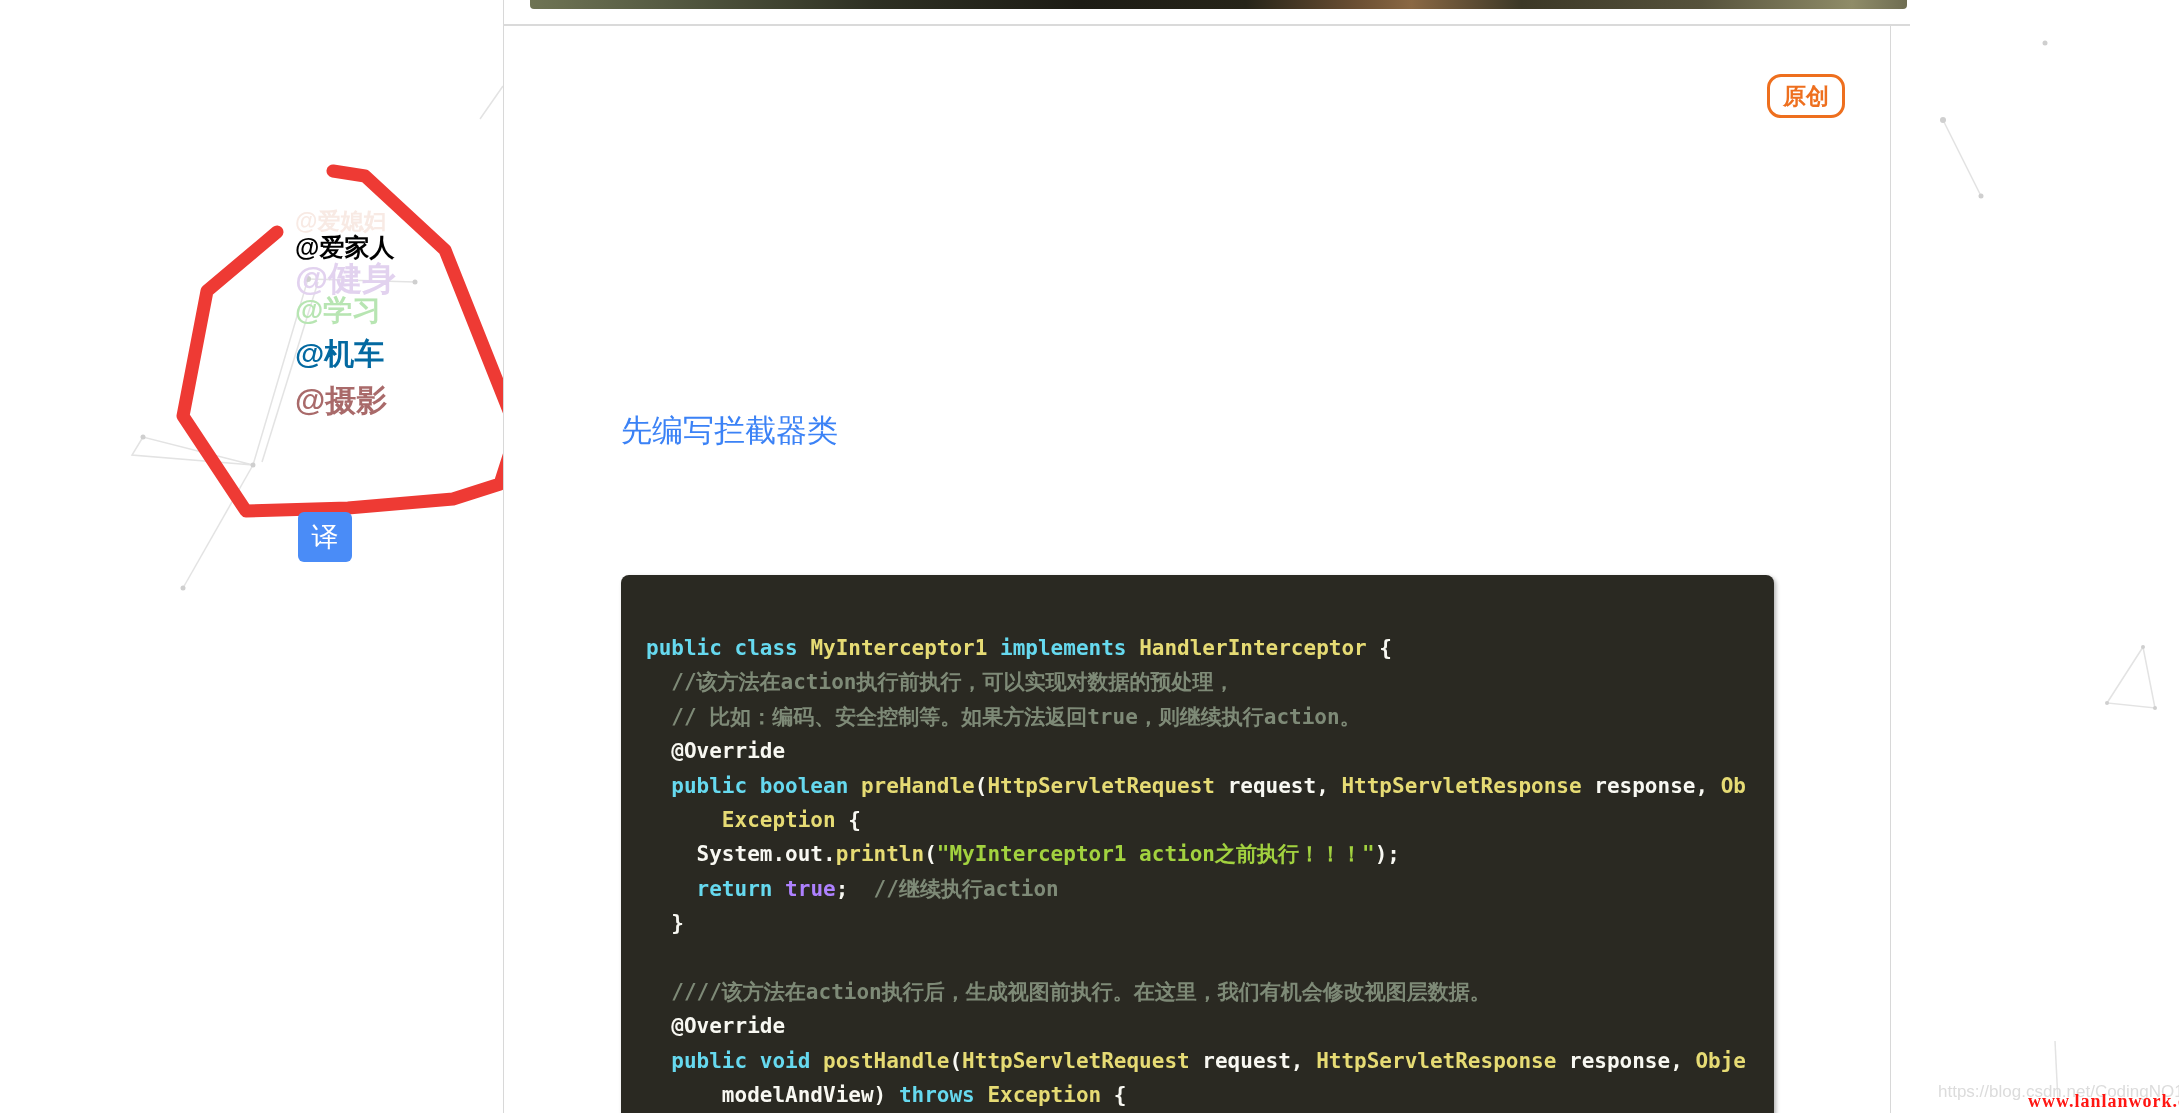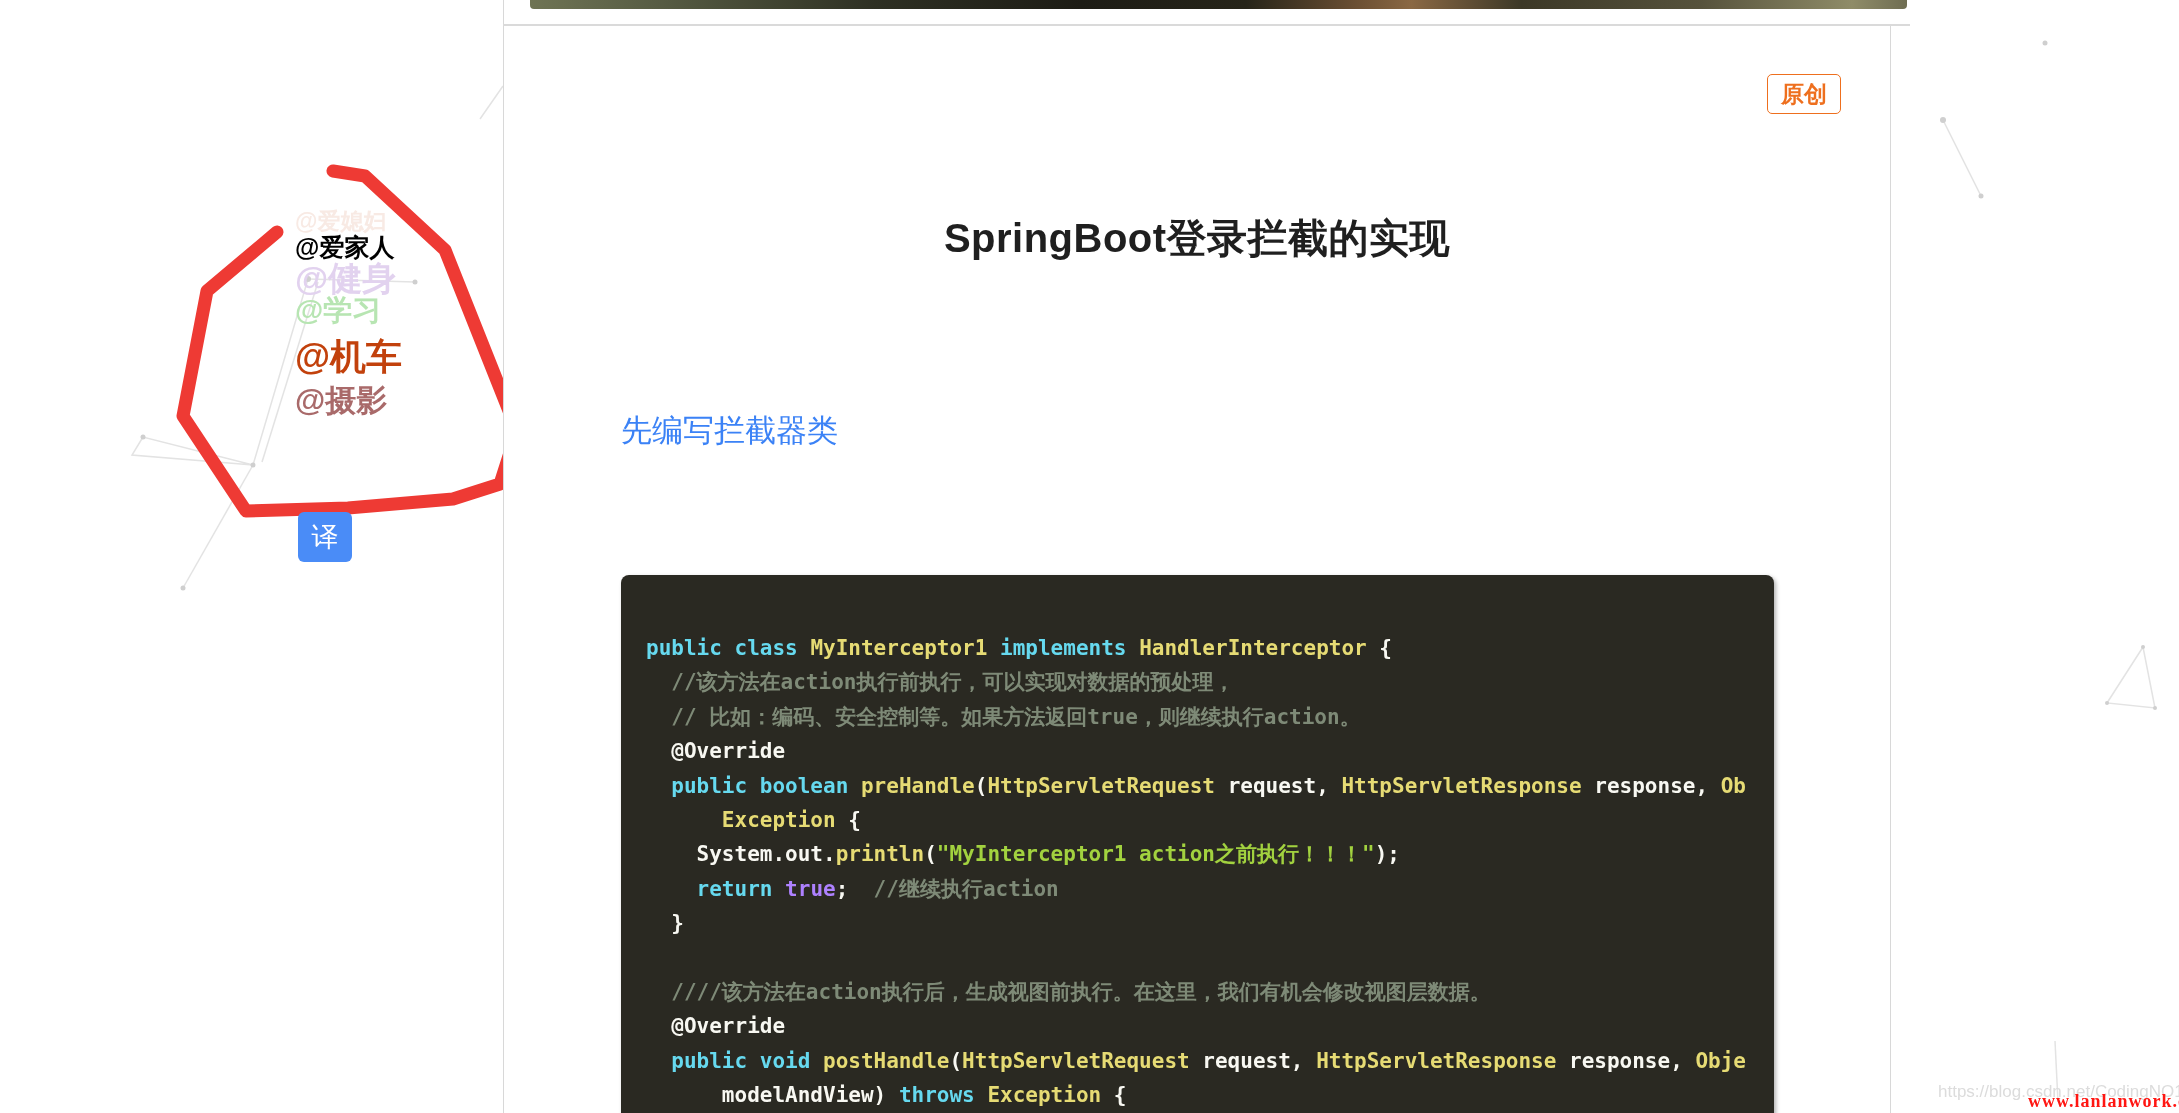--- a/index.html
+++ b/index.html
@@ -25,21 +25,21 @@
   
   #banner{position:absolute;left:530px;top:0;width:1377px;height:9px;z-index:5;
     border-radius:0 0 4px 4px;
     background:linear-gradient(90deg,#6f7454 0%,#555a42 10%,#2e3023 25%,#1d1c15 40%,
       #262419 52%,#6b4f33 60%,#8a6844 64%,#3c3827 72%,#56523c 85%,#8f8c68 96%,#6f6d52 100%);}
 
   
   #card{position:absolute;left:504px;top:26px;width:1386px;height:1087px;background:#fff;z-index:3;}
 
   #original-badge{position:absolute;left:1263px;top:48px;width:72px;height:38px;
-    border:1px solid #0369a1;border-radius:5px;color:#ee6f1e;font-size:23px;font-weight:bold;
+    border:3px solid #0369a1;border-radius:14px;color:#ee6f1e;font-size:23px;font-weight:bold;
     display:flex;align-items:center;justify-content:center;}
 
   #article-title{position:absolute;left:0;top:158px;width:100%;text-align:center;
     font-size:40px;font-weight:bold;color:#1f1f1f;letter-spacing:0.5px;}
 
   #section-heading{position:absolute;left:117px;top:358px;font-size:31px;font-weight:300;color:#3b82f6;}
 
   #paragraph{position:absolute;left:117px;top:424px;width:1180px;font-size:23px;
     line-height:47px;color:#1d1d1d;}
   #paragraph b{font-weight:bold;}
@@ -86,37 +86,36 @@
     <circle cx="2045" cy="43" r="2.5"></circle>
   </g>
   <polyline points="333,171 365,176 445,250 517,431 500,484 453,499 348,508 246,511 183,416 207,291 277,232" fill="none" stroke="#ee3a34" stroke-width="13" stroke-linecap="round" stroke-linejoin="round"></polyline>
 </svg>
 
 <div id="tag-list">
     <div class="tag" style="color: rgb(248, 234, 228); font-size: 23px; top: 210px;">@爱媳妇</div>
     <div class="tag" style="color: #000000; font-size: 25px; top: 235px;">@爱家人</div>
     <div class="tag" style="color: rgb(226, 210, 239); font-size: 34px; top: 261px;">@健身</div>
     <div class="tag" style="color: rgb(183, 229, 178); font-size: 29px; top: 296px;">@学习</div>
-    <div class="tag" style="color: #c2410c; font-size: 36px; top: 339px; text-align: right;">@机车</div>
+    <div class="tag" style="color: #0369a1; font-size: 30px; top: 339px; text-align: right;">@机车</div>
     <div class="tag" style="color: rgb(169, 106, 106); font-size: 31px; top: 385px;">@摄影</div>
   </div>
 
 <button id="translate-btn" style="background: rgb(74, 140, 247);">译</button>
 
 <div class="vline" style="left:503px;top:0;height:1113px;"></div>
 <div class="vline" style="left:1890px;top:26px;height:1087px;"></div>
 <div class="hline" style="left:503px;top:24px;width:1407px;"></div>
 
 <div id="banner"></div>
 
 <div id="card">
 
   <div id="original-badge" style="border-color: rgb(238, 111, 30); color: rgb(238, 111, 30);">原创</div>
 
-  <h1 id="article-title">SpringBoot登录拦截的实现</h1>
 
   <h2 id="section-heading">先编写拦截器类</h2>
 
 
   <div id="code-block">
     <pre id="code-pre"><div class="code-line"><span style="color: rgb(102, 217, 239);">public class </span><span style="color: rgb(230, 219, 116);">MyInterceptor1</span><span style="color: rgb(248, 248, 242);"> </span><span style="color: rgb(102, 217, 239);">implements</span><span style="color: rgb(248, 248, 242);"> </span><span style="color: rgb(230, 219, 116);">HandlerInterceptor</span><span style="color: rgb(248, 248, 242);"> {</span></div><div class="code-line"><span style="color: rgb(248, 248, 242);">  </span><span style="color: rgb(126, 138, 119);">//该方法在action执行前执行，可以实现对数据的预处理，</span></div><div class="code-line"><span style="color: rgb(248, 248, 242);">  </span><span style="color: rgb(126, 138, 119);">// 比如：编码、安全控制等。如果方法返回true，则继续执行action。</span></div><div class="code-line"><span style="color: rgb(248, 248, 242);">  @Override</span></div><div class="code-line"><span style="color: rgb(248, 248, 242);">  </span><span style="color: rgb(102, 217, 239);">public boolean </span><span style="color: rgb(230, 219, 116);">preHandle</span><span style="color: rgb(248, 248, 242);">(</span><span style="color: rgb(230, 219, 116);">HttpServletRequest</span><span style="color: rgb(248, 248, 242);"> request, </span><span style="color: rgb(230, 219, 116);">HttpServletResponse</span><span style="color: rgb(248, 248, 242);"> response, </span><span style="color: rgb(230, 219, 116);">Ob</span></div><div class="code-line"><span style="color: rgb(248, 248, 242);">      </span><span style="color: rgb(230, 219, 116);">Exception</span><span style="color: rgb(248, 248, 242);"> {</span></div><div class="code-line"><span style="color: rgb(248, 248, 242);">    System.out.</span><span style="color: rgb(230, 219, 116);">println</span><span style="color: rgb(248, 248, 242);">(</span><span style="color: rgb(162, 210, 63);">"MyInterceptor1 action之前执行！！！"</span><span style="color: rgb(248, 248, 242);">);</span></div><div class="code-line"><span style="color: rgb(248, 248, 242);">    </span><span style="color: rgb(102, 217, 239);">return </span><span style="color: rgb(174, 129, 255);">true</span><span style="color: rgb(248, 248, 242);">;  </span><span style="color: rgb(126, 138, 119);">//继续执行action</span></div><div class="code-line"><span style="color: rgb(248, 248, 242);">  }</span></div><div class="code-line"> </div><div class="code-line"><span style="color: rgb(248, 248, 242);">  </span><span style="color: rgb(126, 138, 119);">////该方法在action执行后，生成视图前执行。在这里，我们有机会修改视图层数据。</span></div><div class="code-line"><span style="color: rgb(248, 248, 242);">  @Override</span></div><div class="code-line"><span style="color: rgb(248, 248, 242);">  </span><span style="color: rgb(102, 217, 239);">public void </span><span style="color: rgb(230, 219, 116);">postHandle</span><span style="color: rgb(248, 248, 242);">(</span><span style="color: rgb(230, 219, 116);">HttpServletRequest</span><span style="color: rgb(248, 248, 242);"> request, </span><span style="color: rgb(230, 219, 116);">HttpServletResponse</span><span style="color: rgb(248, 248, 242);"> response, </span><span style="color: rgb(230, 219, 116);">Obje</span></div><div class="code-line"><span style="color: rgb(248, 248, 242);">      modelAndView) </span><span style="color: rgb(102, 217, 239);">throws</span><span style="color: rgb(248, 248, 242);"> </span><span style="color: rgb(230, 219, 116);">Exception</span><span style="color: rgb(248, 248, 242);"> {</span></div></pre>
   </div>
 
 </div>
 

